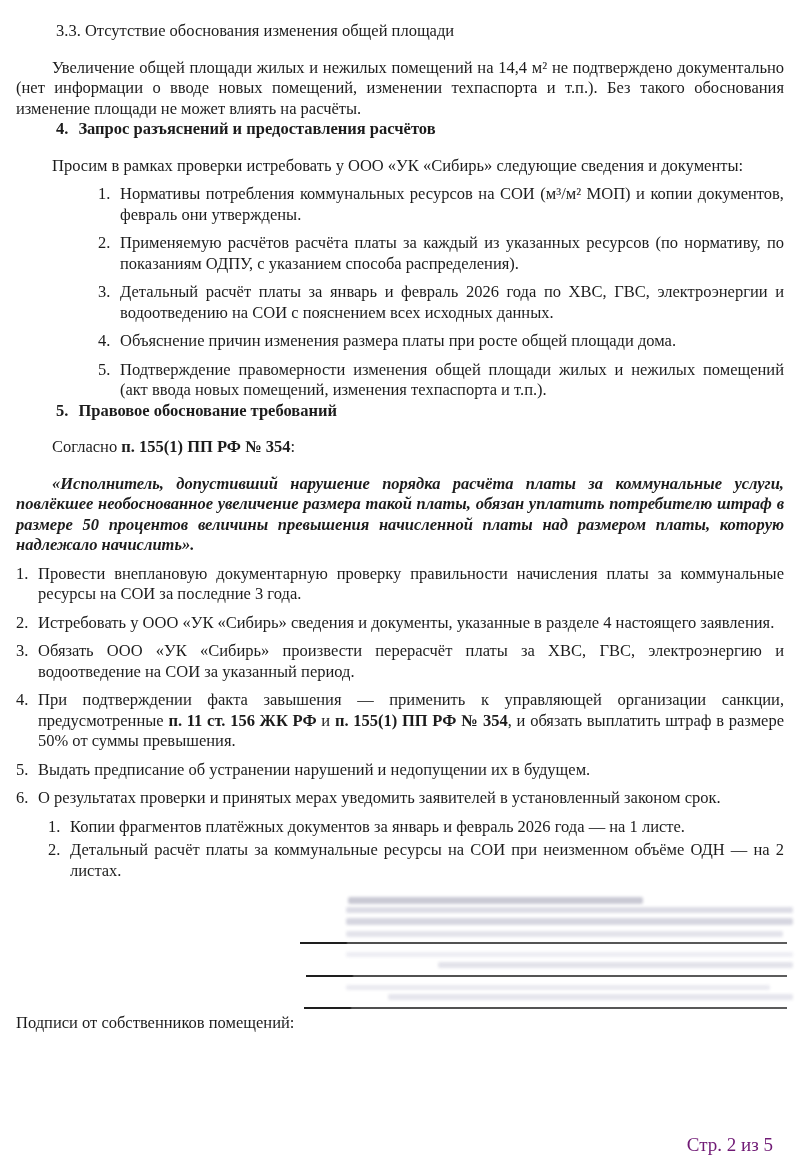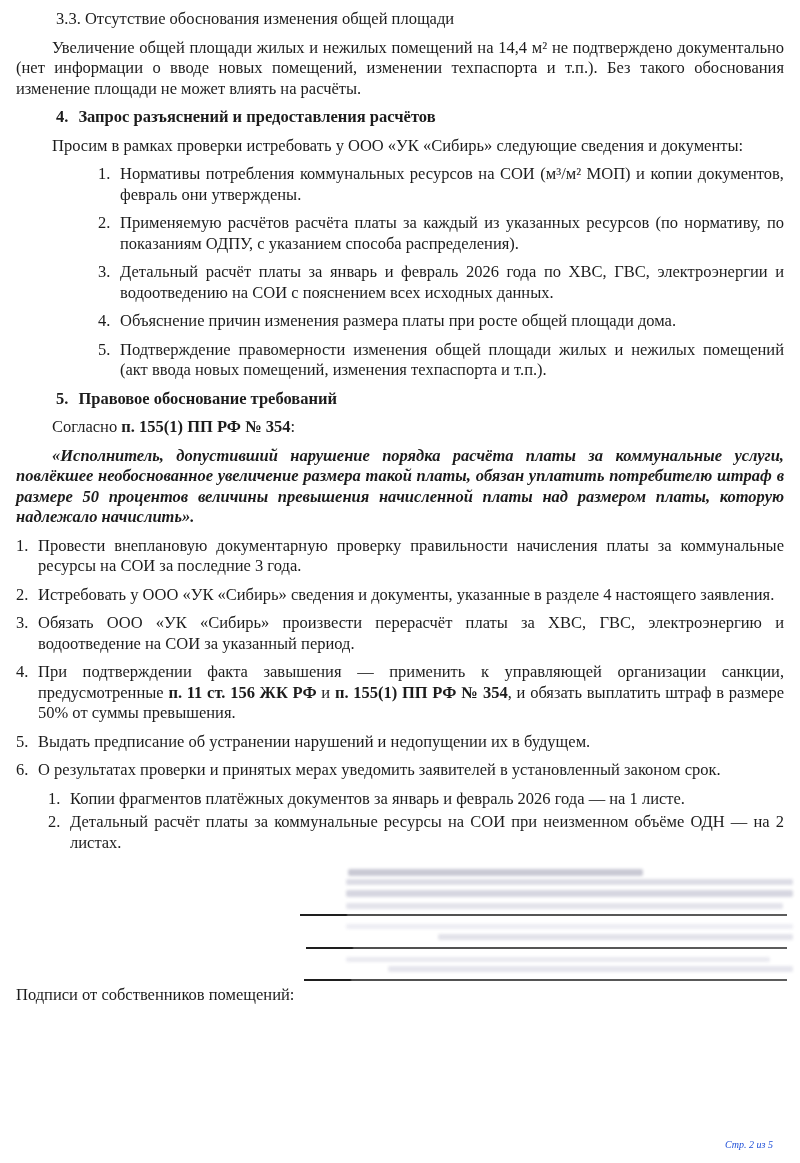--- a/index.html
+++ b/index.html
@@ -7,23 +7,23 @@
     width: 800px; height: 1163px;
     font-family: "Liberation Serif", "DejaVu Serif", serif;
     font-size: 16.5px; line-height: 20.5px; color: #1c1c1c;
     -webkit-font-smoothing: antialiased;
   }
   .page {
     position: relative; box-sizing: border-box;
     width: 800px; height: 1163px;
     padding: 9px 16px 0 16px; overflow: hidden; background: #ffffff;
   }
-  .h-sub { margin: 0 0 0 40px; }
-  .para { margin: 8px 0 0 0; text-indent: 36px; text-align: justify; }
-  .h-bold { font-weight: bold; margin: 8px 0 0 40px; }
+  .h-sub { margin: 12px 0 0 40px; }
+  .para { margin: 16px 0 0 0; text-indent: 36px; text-align: justify; }
+  .h-bold { font-weight: bold; margin: 0 0 0 40px; }
   .h-num { margin-right: 10px; }
   ol { list-style: none; margin: 8px 0 0 0; padding: 0; }
   li { position: relative; padding-left: 22px; text-align: justify; margin-top: 8px; }
   li:first-child { margin-top: 0; }
   li .num { position: absolute; left: 0; top: 0; }
   .request-list { margin-left: 82px; }
   .demand-list { margin-left: 0; }
   .attachment-list { margin-left: 32px; margin-top: 8px; }
   .attachment-list li { margin-top: 3px; }
   .quote { font-style: italic; font-weight: bold; }
@@ -32,21 +32,21 @@
   .sig-row { display: flex; margin-top: 10px; align-items: flex-end; }
   .sig-label { flex: none; width: 282px; }
   .sig-area { position: relative; flex: 1; height: 142px; margin-right: -11px; }
   .strip { position: absolute; border-radius: 2px; filter: blur(1.5px); }
   .sigline {
     position: absolute; height: 2px;
     background: linear-gradient(90deg, #1e1e1e 0px, #1e1e1e 46px, #4f4f4f 48px, #5c5c5c 100%);
   }
   .footer {
     position: absolute; right: 27px; bottom: 8px;
-    font-style: italic; font-size: 10px; color: #1d4ed8;
+    font-size: 19px; color: #701a75;
   }
 </style>
 </head>
 <body>
 
 <div class="page">
 
   <div class="h-sub">3.3. Отсутствие обоснования изменения общей площади</div>
 
   <p class="para">Увеличение общей площади жилых и нежилых помещений на 14,4 м² не подтверждено документально (нет информации о вводе новых помещений, изменении техпаспорта и т.п.). Без такого обоснования изменение площади не может влиять на расчёты.</p>

